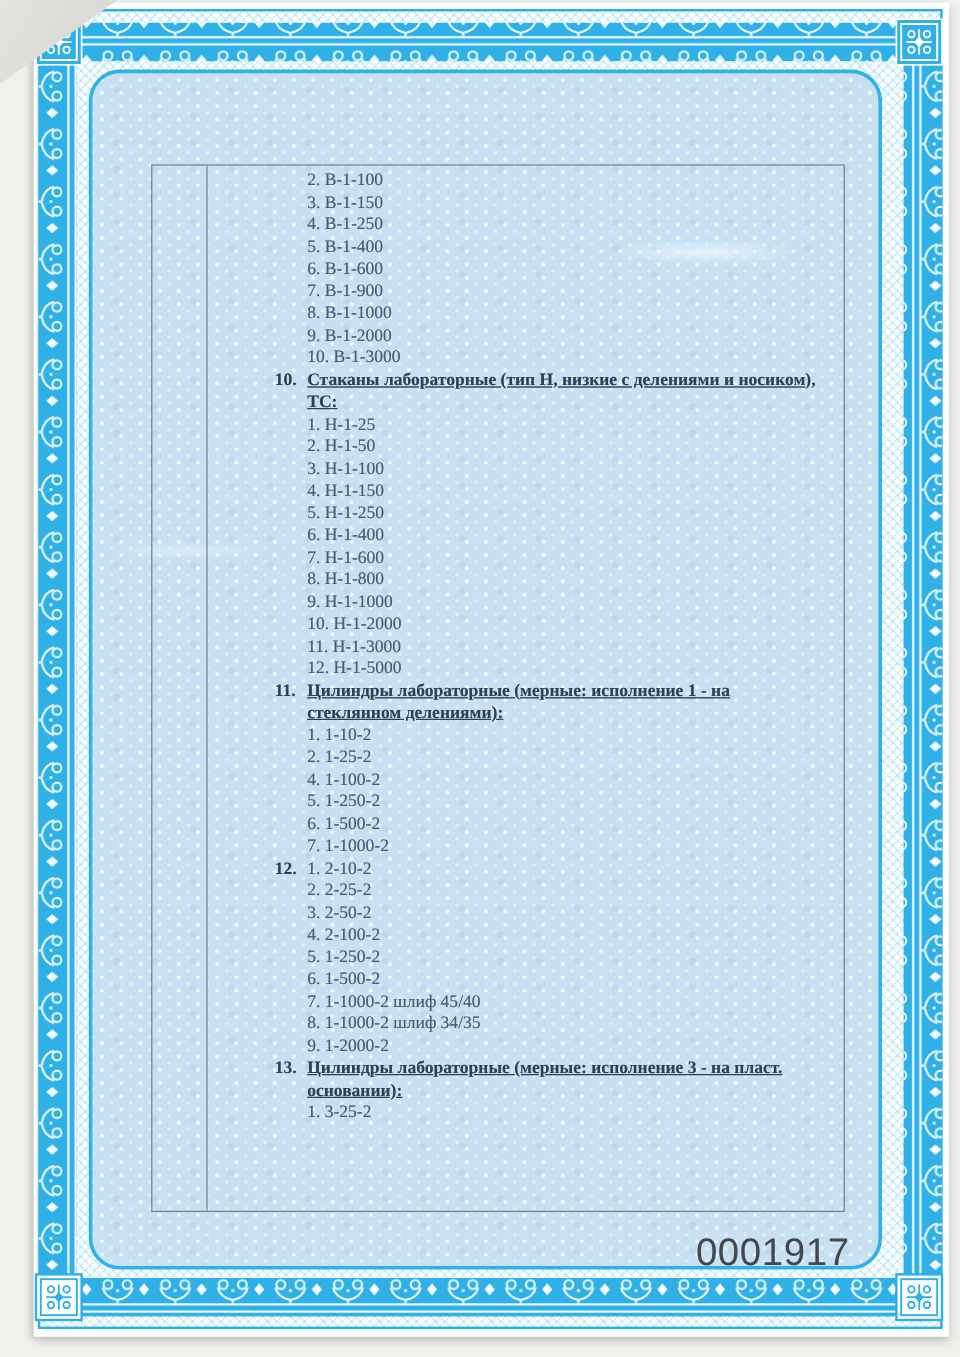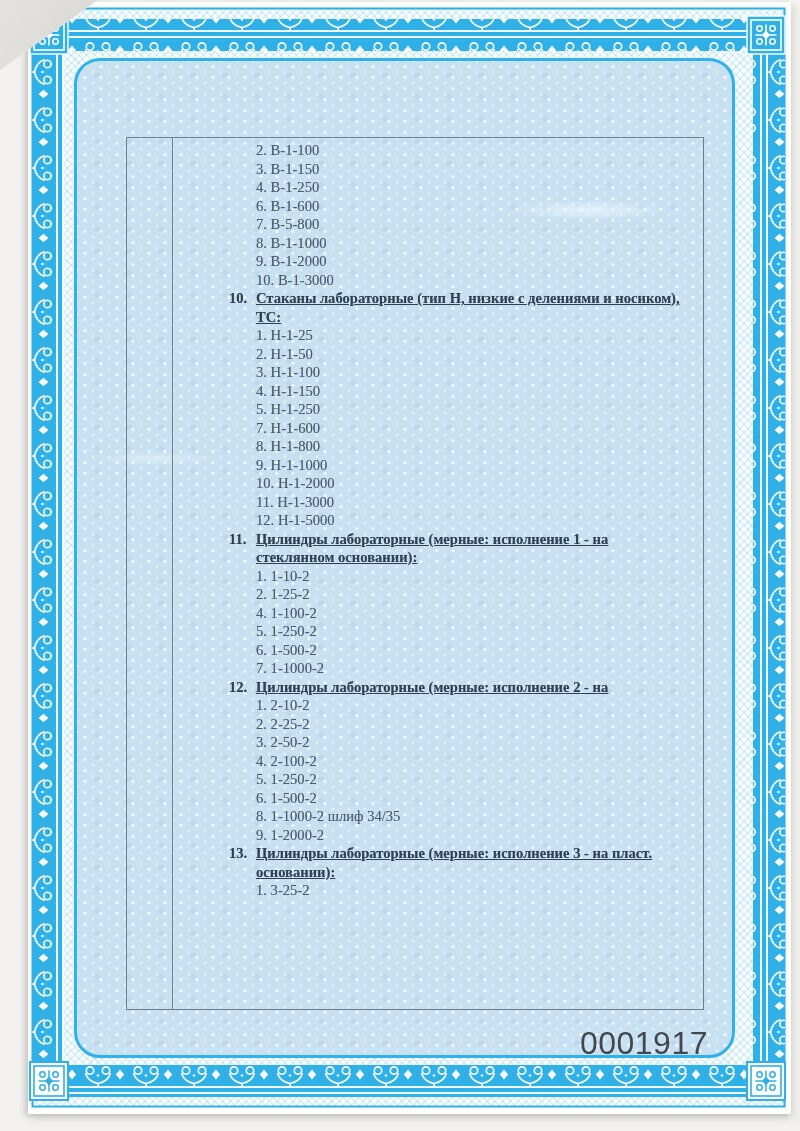--- a/index.html
+++ b/index.html
@@ -139,24 +139,25 @@
   <div class="content">
     <div class="doc-table">
       <div class="col-divider"></div>
       <div class="text-col" id="blocks">
   <div class="item-line">2. В-1-100</div>
 
   <div class="item-line">3. В-1-150</div>
 
   <div class="item-line">4. В-1-250</div>
 
+  <div class="item-line">5. В-1-400</div>
 
   <div class="item-line">6. В-1-600</div>
 
-  <div class="item-line">7. В-5-800</div>
+  <div class="item-line">7. В-1-900</div>
 
   <div class="item-line">8. В-1-1000</div>
 
   <div class="item-line">9. В-1-2000</div>
 
   <div class="item-line">10. В-1-3000</div>
 
   <div class="hline"><span class="hnum">10.</span><span class="htext">Стаканы лабораторные (тип Н, низкие с делениями и носиком),</span></div>
 
   <div class="hline"><span class="htext">ТС:</span></div>
@@ -164,66 +165,68 @@
   <div class="item-line">1. Н-1-25</div>
 
   <div class="item-line">2. Н-1-50</div>
 
   <div class="item-line">3. Н-1-100</div>
 
   <div class="item-line">4. Н-1-150</div>
 
   <div class="item-line">5. Н-1-250</div>
 
+  <div class="item-line">6. Н-1-400</div>
 
   <div class="item-line">7. Н-1-600</div>
 
   <div class="item-line">8. Н-1-800</div>
 
   <div class="item-line">9. Н-1-1000</div>
 
   <div class="item-line">10. Н-1-2000</div>
 
   <div class="item-line">11. Н-1-3000</div>
 
   <div class="item-line">12. Н-1-5000</div>
 
   <div class="hline"><span class="hnum">11.</span><span class="htext">Цилиндры лабораторные (мерные: исполнение 1 - на</span></div>
 
-  <div class="hline"><span class="htext">стеклянном основании):</span></div>
+  <div class="hline"><span class="htext">стеклянном делениями):</span></div>
 
   <div class="item-line">1. 1-10-2</div>
 
   <div class="item-line">2. 1-25-2</div>
 
 
   <div class="item-line">4. 1-100-2</div>
 
   <div class="item-line">5. 1-250-2</div>
 
   <div class="item-line">6. 1-500-2</div>
 
   <div class="item-line">7. 1-1000-2</div>
 
 
-  <div class="hline"><span class="hnum">12.</span><span class="htext">Цилиндры лабораторные (мерные: исполнение 2 - на</span></div>
+  <div class="hline"><span class="hnum">12.</span></div>
 
 
   <div class="item-line">1. 2-10-2</div>
 
   <div class="item-line">2. 2-25-2</div>
 
   <div class="item-line">3. 2-50-2</div>
 
   <div class="item-line">4. 2-100-2</div>
 
   <div class="item-line">5. 1-250-2</div>
 
   <div class="item-line">6. 1-500-2</div>
 
+  <div class="item-line">7. 1-1000-2 шлиф 45/40</div>
 
   <div class="item-line">8. 1-1000-2 шлиф 34/35</div>
 
   <div class="item-line">9. 1-2000-2</div>
 
   <div class="hline"><span class="hnum">13.</span><span class="htext">Цилиндры лабораторные (мерные: исполнение 3 - на пласт.</span></div>
 
   <div class="hline"><span class="htext">основании):</span></div>
 
   <div class="item-line">1. 3-25-2</div>

